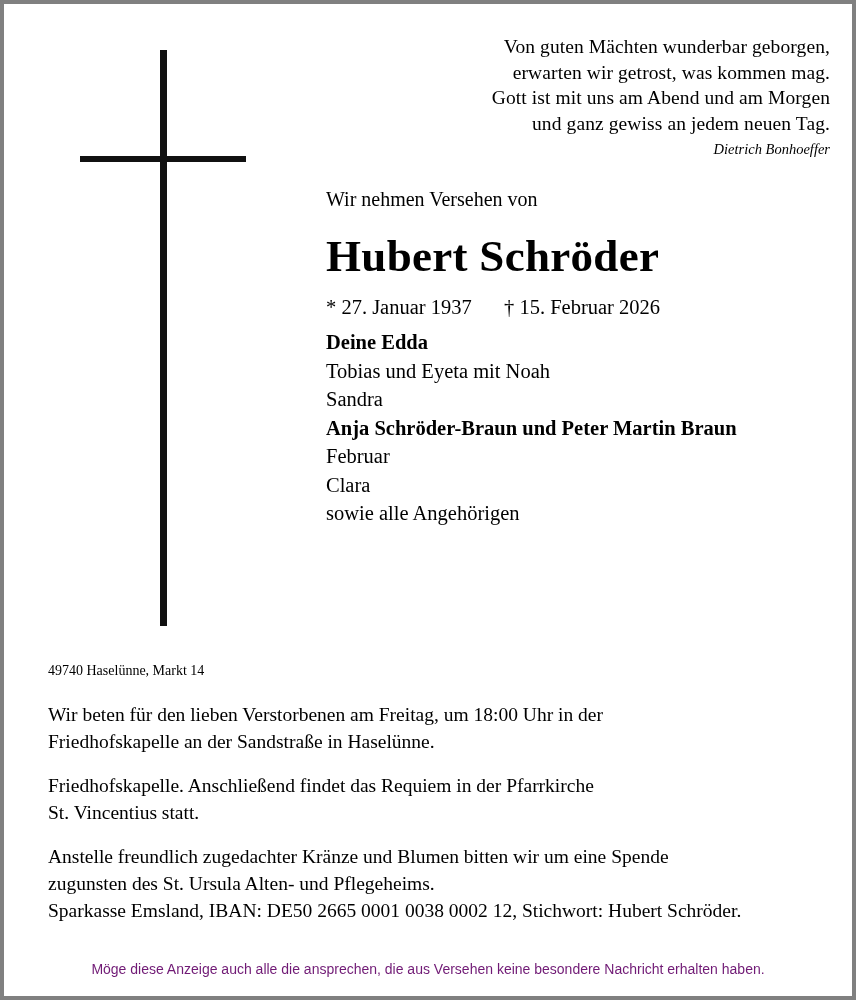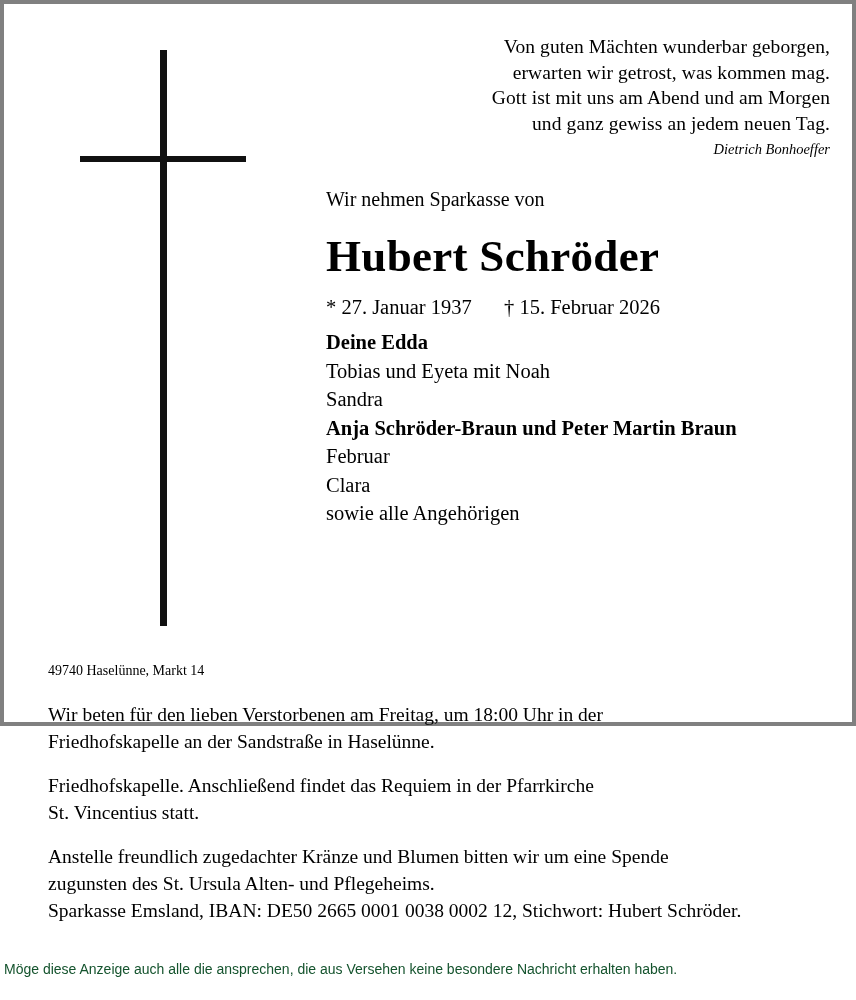--- a/index.html
+++ b/index.html
@@ -11,21 +11,21 @@
     width: 856px;
     height: 1000px;
     font-family: "Liberation Serif", "DejaVu Serif", serif;
     color: #000000;
     overflow: hidden;
   }
 
   .notice {
     box-sizing: border-box;
     width: 856px;
-    height: 726px;
+    height: 1000px;
     border: 4px solid #808080;
     background: #ffffff;
     position: relative;
   }
 
   
   .cross {
     position: absolute;
     left: 76px;
     top: 46px;
@@ -139,25 +139,25 @@
   .para .line {
     display: block;
   }
 
   
   .footer {
     position: absolute;
     left: 0;
     right: 0;
     top: 955px;
-    text-align: left;
+    text-align: center;
     font-family: "Liberation Sans", "DejaVu Sans", sans-serif;
     font-size: 14px;
     line-height: 20px;
-    color: #14532d;
+    color: #701a75;
   }
 </style>
 </head>
 <body>
 
 <div class="notice">
 
   <div class="cross">
     <div class="cross-vertical"></div>
     <div class="cross-horizontal"></div>
@@ -165,21 +165,21 @@
 
   <div class="verse">
     <div class="verse-line">Von guten Mächten wunderbar geborgen,</div>
     <div class="verse-line">erwarten wir getrost, was kommen mag.</div>
     <div class="verse-line">Gott ist mit uns am Abend und am Morgen</div>
     <div class="verse-line">und ganz gewiss an jedem neuen Tag.</div>
     <div class="verse-attribution">Dietrich Bonhoeffer</div>
   </div>
 
   <div class="main-column">
-    <div class="farewell-line">Wir nehmen Sparkasse von</div>
+    <div class="farewell-line">Wir nehmen Versehen von</div>
 
     <div class="deceased-name">Hubert Schröder</div>
 
     <div class="dates-line">
       <span>*</span>
       <span>27. Januar 1937</span>
       <span class="dates-gap"></span>
       <span>†</span>
       <span>15. Februar 2026</span>
     </div>

